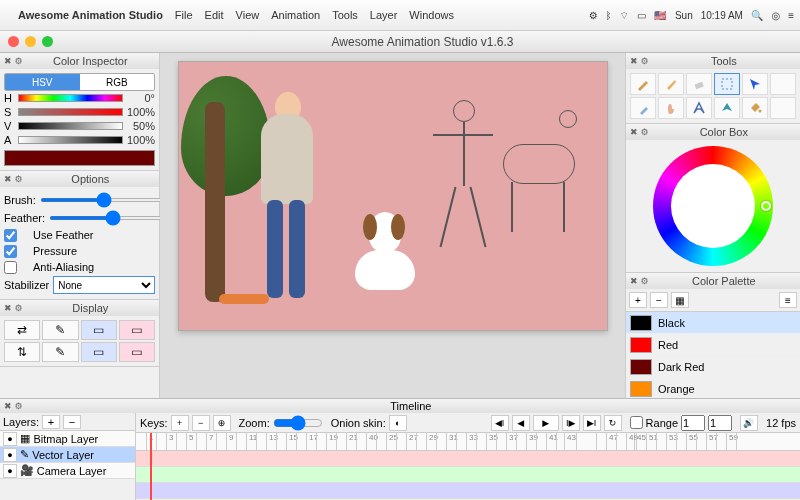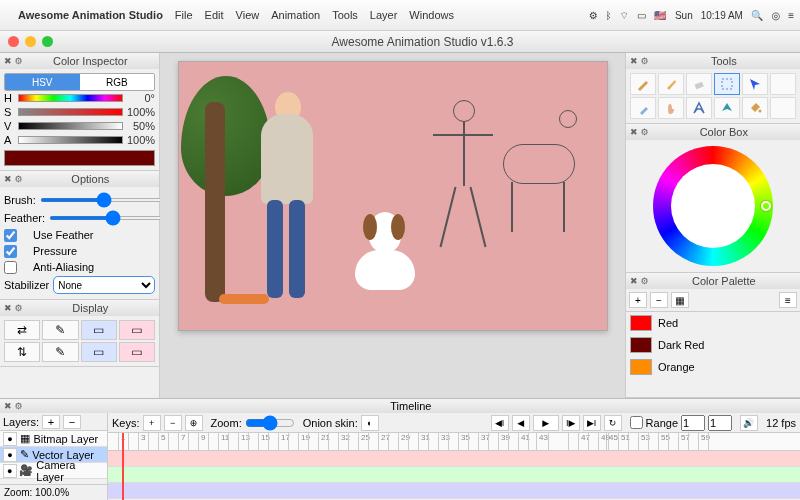--- a/index.html
+++ b/index.html
@@ -36,21 +36,21 @@
 .valg{background:linear-gradient(90deg,#000,#fff)}
 .alpha{background:linear-gradient(90deg,#fff,#000)}
 .swatch{height:16px;background:#6b0000;border:1px solid #999;margin-top:3px}
 .optrow{display:flex;align-items:center;gap:4px;height:18px;font-size:10px}
 .optrow .olbl{width:44px}
 .optrow input[type=range]{flex:1;height:4px}
 .optrow .num{width:42px;height:16px;border:1px solid #aaa;text-align:right;padding:0 3px;font-size:10px}
 .chk{display:flex;align-items:center;gap:16px;height:16px;font-size:10px}
 .chk input{accent-color:#4a90e2}
 .selrow{display:flex;align-items:center;gap:4px;height:20px;font-size:10px}
-.selrow select{flex:1;height:18px;font-size:10px;background:#fff;border:1px solid #4a90e2;border-radius:5px}
+.selrow select{flex:1;height:18px;font-size:10px;background:#fff;border:1px solid #4a90e2;border-radius:0}
 .dispgrid{display:grid;grid-template-columns:repeat(4,1fr);gap:2px}
 .dispbtn{height:20px;border:1px solid #ccc;background:#fafafa;display:flex;align-items:center;justify-content:center;font-size:12px}
 .canvas{width:430px;height:270px;background:#e4a8a8;border:1px solid #aaa;box-shadow:0 2px 6px rgba(0,0,0,.2);position:relative}
 .toolgrid{display:grid;grid-template-columns:repeat(6,1fr);gap:2px}
 .toolbtn{height:22px;border:1px solid #ddd;background:#fafafa;display:flex;align-items:center;justify-content:center;font-size:13px;cursor:pointer}
 .toolbtn.active{border-color:#4a90e2;background:#e6f0ff}
 .colorwheel{display:flex;align-items:center;justify-content:center;padding:6px}
 .wheel{width:120px;height:120px;border-radius:50%;background:conic-gradient(red,yellow,lime,cyan,blue,magenta,red);position:relative}
 .wheel::after{content:"";position:absolute;top:18px;left:18px;right:18px;bottom:18px;border-radius:50%;background:#fff}
 .sqr{position:absolute;top:30px;left:30px;width:60px;height:60px;background:linear-gradient(to bottom,transparent,#000),linear-gradient(to right,#fff,#f00)}
@@ -60,21 +60,21 @@
 .pallist{overflow:auto}
 .palrow{display:flex;align-items:center;height:22px;border-bottom:1px solid #eee;padding:0 4px;gap:6px}
 .palrow.sel{background:#d0e4ff}
 .palsw{width:22px;height:16px;border:1px solid #aaa}
 .bottom{height:102px;border-top:1px solid #bbb;background:#f0f0f0;display:flex;flex-direction:column}
 .tlhdr{height:14px;background:linear-gradient(#f4f4f4,#e0e0e0);display:flex;align-items:center;padding:0 4px;gap:3px;font-size:10px}
 .tlhdr .title{flex:1;text-align:center}
 .tlctrl{height:20px;display:flex;align-items:center;padding:0 4px;gap:8px;border-bottom:1px solid #ccc;font-size:10px}
 .tlctrl .grp{display:flex;align-items:center;gap:3px}
 .tlctrl .ib{width:18px;height:16px;border:1px solid #ccc;background:#fff;display:flex;align-items:center;justify-content:center;font-size:9px;cursor:pointer}
-.layercol{width:108px;border-right:1px solid #ccc;display:flex;flex-direction:column}
+.layercol{width:136px;border-right:1px solid #ccc;display:flex;flex-direction:column}
 .layerrow{height:16px;border-bottom:1px solid #ddd;display:flex;align-items:center;padding:0 3px;gap:3px;font-size:10px;background:#fafafa}
 .layerrow.sel{background:#b8d4ff}
 .trackcol{flex:1;position:relative}
 .layerhdr{height:18px;display:flex;align-items:center;gap:3px;padding:0 3px;border-bottom:1px solid #ccc;font-size:10px}
 .layerhdr .ib{width:18px;height:14px;border:1px solid #ccc;background:#fff;display:flex;align-items:center;justify-content:center}
 .ruler{height:18px;background:#fafafa;border-bottom:1px solid #ccc;position:relative}
 .mark{position:absolute;top:0;height:18px;border-left:1px solid #ccc;font-size:8px;padding-left:2px;color:#888}
 .trow{height:16px;border-bottom:1px solid #ddd}
 .tr1{background:#ffd4d4}.tr2{background:#d4ffd4}.tr3{background:#d4d4ff}
 .playhead{position:absolute;top:0;bottom:0;width:2px;background:#f44;left:14px}
@@ -345,20 +345,24 @@
           <span class="title">Color Palette</span>
         </div>
       <div class="palhdr">
         <div class="btn">+</div>
         <div class="btn">−</div>
         <div class="btn">▦</div>
         <div style="flex:1"></div>
         <div class="btn">≡</div>
       </div>
       <div class="pallist" id="pallist">
+          <div class="palrow sel">
+            <div class="palsw" style="background:#000000"></div>
+            <span>Black</span>
+          </div>
           <div class="palrow">
             <div class="palsw" style="background:#ff0000"></div>
             <span>Red</span>
           </div>
           <div class="palrow">
             <div class="palsw" style="background:#6b0000"></div>
             <span>Dark Red</span>
           </div>
           <div class="palrow">
             <div class="palsw" style="background:#ff8c00"></div>
@@ -394,21 +398,20 @@
             <span>✎</span>
             <span>Vector Layer</span>
           </div>
           <div class="layerrow">
             <span class="sm">●</span>
             <span>🎥</span>
             <span>Camera Layer</span>
           </div>
         </div>
       <div style="flex:1"></div>
-      <div class="zoomrow">Zoom: 100.0%</div>
     </div>
     <div style="flex:1;display:flex;flex-direction:column">
       <div class="tlctrl">
         <div class="grp">
             <span>Keys:</span>
             <div class="ib">+</div>
             <div class="ib">−</div>
             <div class="ib">⊕</div>
           </div>
         <div class="grp">
@@ -454,21 +457,21 @@
             <div class="mark" style="left: 130px;">13</div>
             <div class="mark" style="left: 140px;"></div>
             <div class="mark" style="left: 150px;">15</div>
             <div class="mark" style="left: 160px;"></div>
             <div class="mark" style="left: 170px;">17</div>
             <div class="mark" style="left: 180px;"></div>
             <div class="mark" style="left: 190px;">19</div>
             <div class="mark" style="left: 200px;"></div>
             <div class="mark" style="left: 210px;">21</div>
             <div class="mark" style="left: 220px;"></div>
-            <div class="mark" style="left: 230px;">32</div>
+            <div class="mark" style="left: 230px;">40</div>
             <div class="mark" style="left: 240px;"></div>
             <div class="mark" style="left: 250px;">25</div>
             <div class="mark" style="left: 260px;"></div>
             <div class="mark" style="left: 270px;">27</div>
             <div class="mark" style="left: 280px;"></div>
             <div class="mark" style="left: 290px;">29</div>
             <div class="mark" style="left: 300px;"></div>
             <div class="mark" style="left: 310px;">31</div>
             <div class="mark" style="left: 320px;"></div>
             <div class="mark" style="left: 330px;">33</div>

